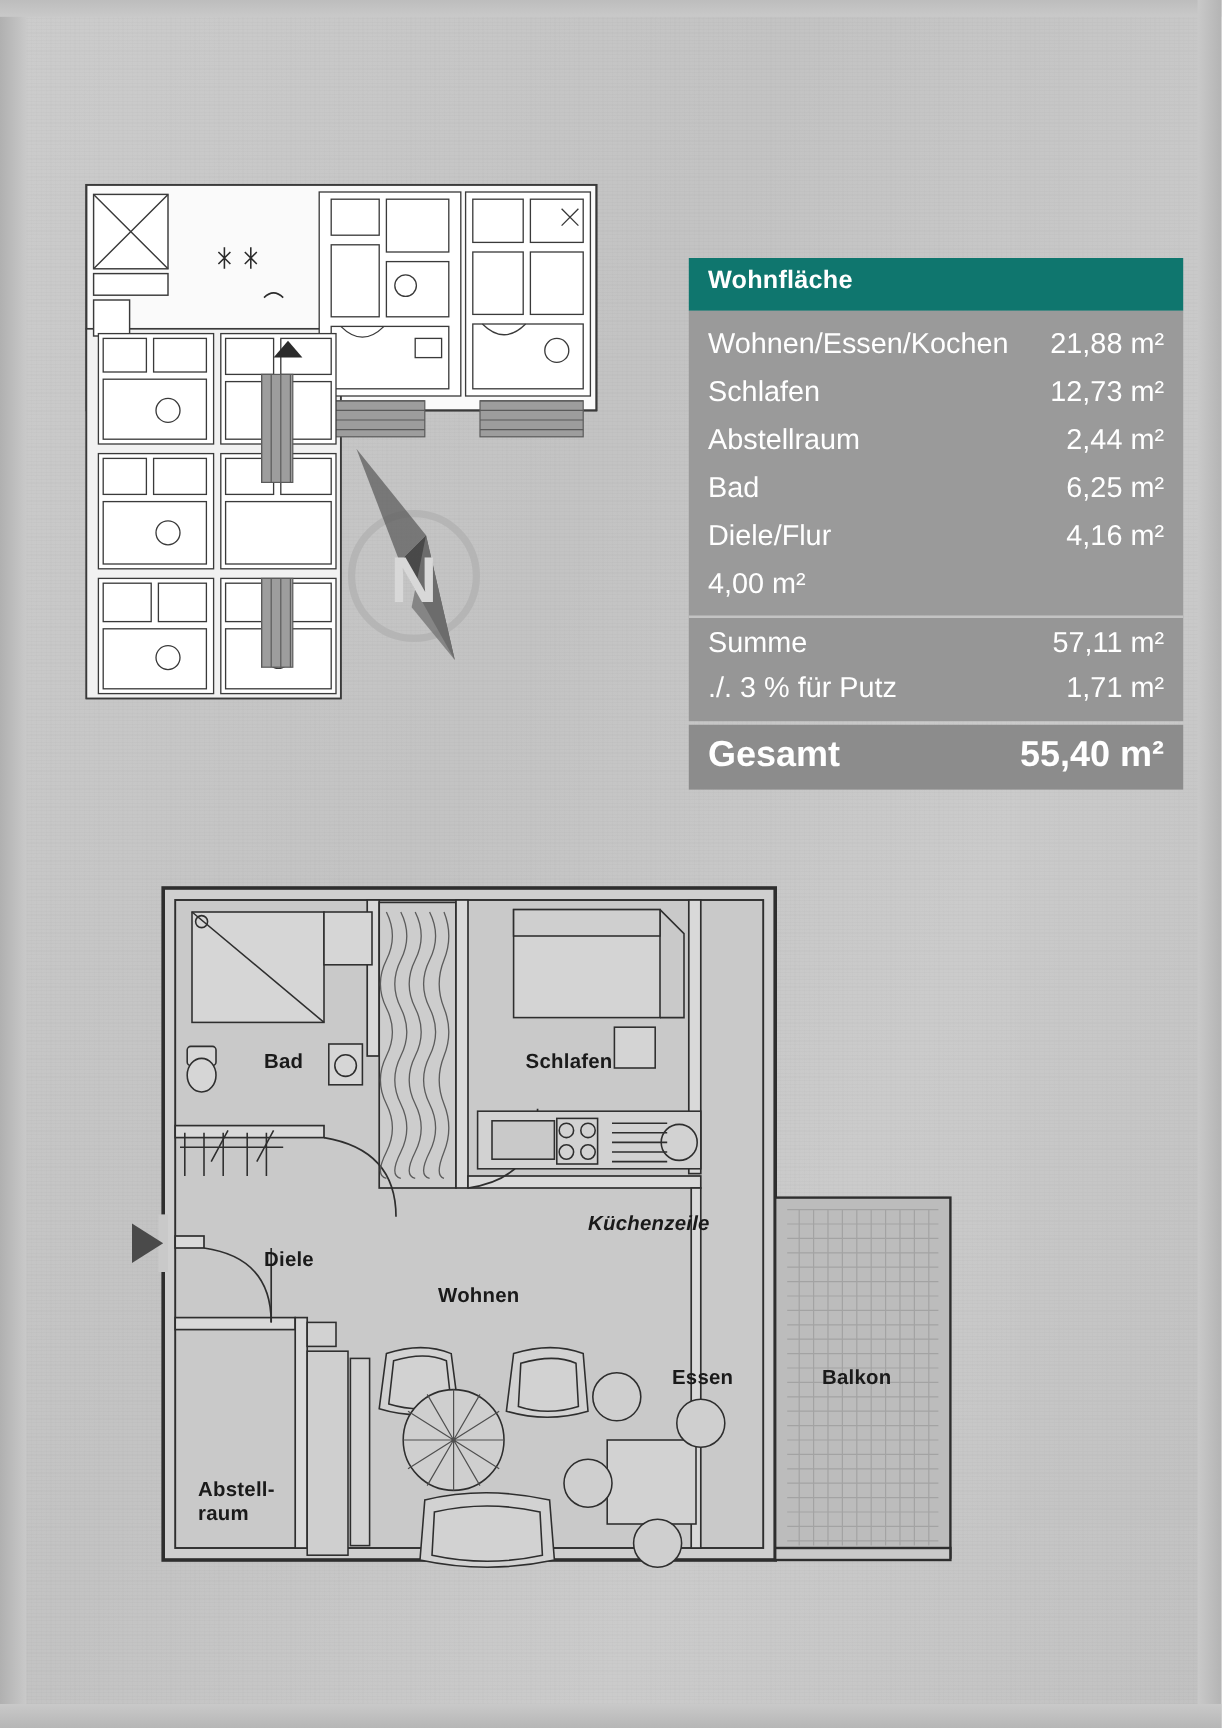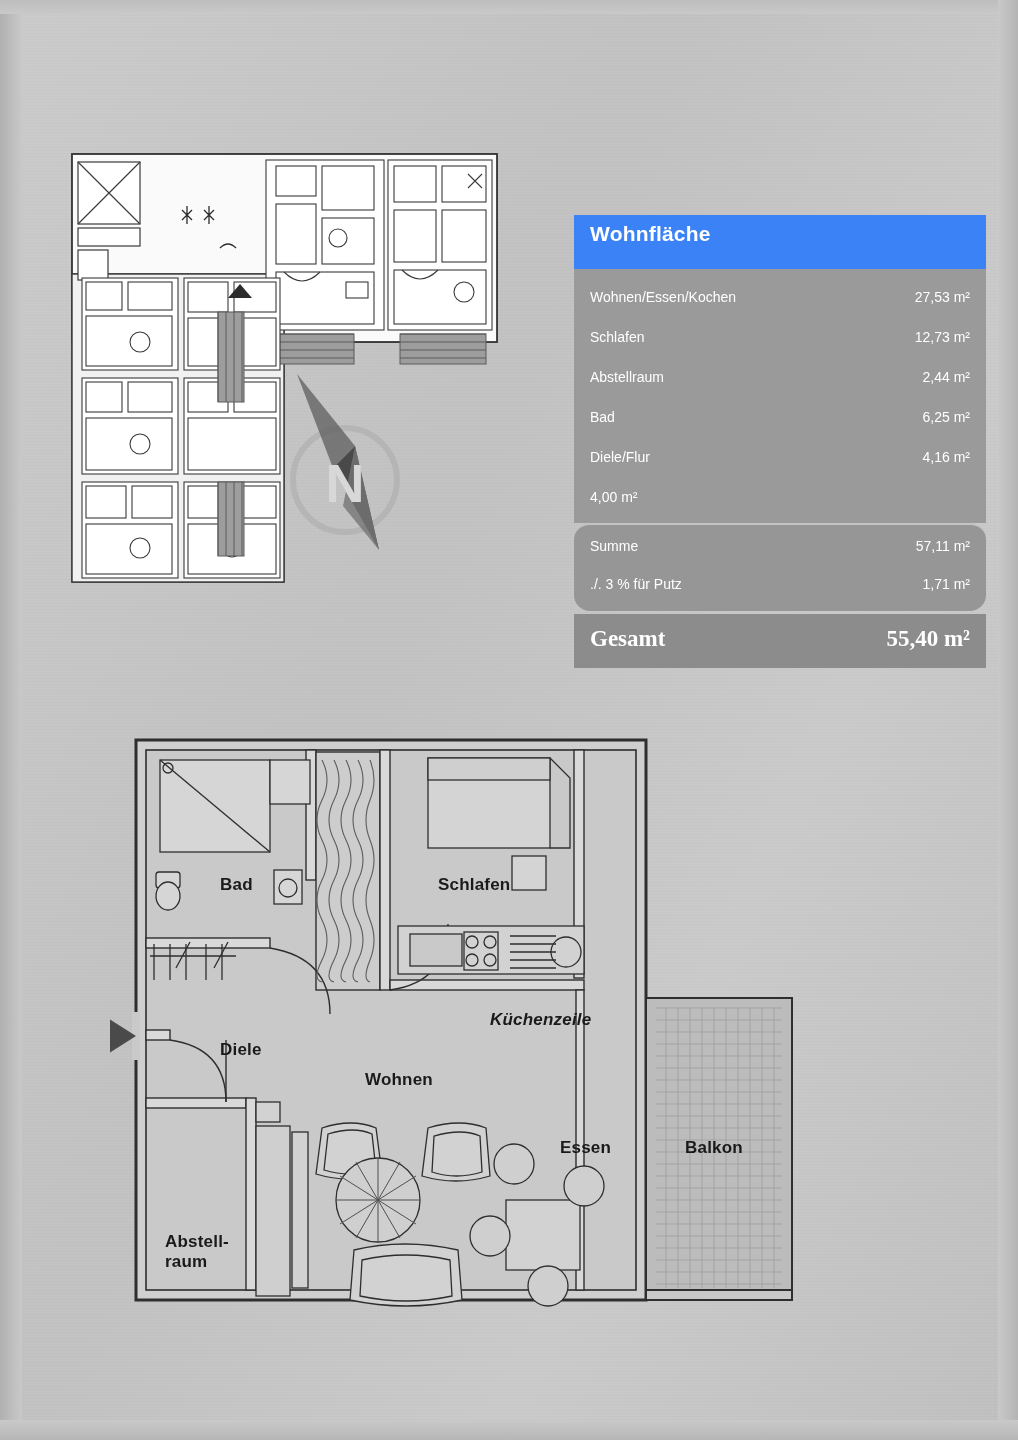--- a/index.html
+++ b/index.html
@@ -78,60 +78,58 @@
 
   
   #area-table {
     position: absolute;
     left: 574px;
     top: 215px;
     width: 412px;
     color: #ffffff;
   }
   #area-table .tbl-header {
-    background: #3b82f6;
-    height: 54px;
+    background: #0f766e;
+    height: 44px;
     line-height: 38px;
     padding: 0 16px;
     font-size: 21px;
     font-weight: bold;
     letter-spacing: .2px;
     color: #ffffff;
   }
   #area-table .tbl-body {
     background: #9a9a9a;
     padding: 8px 16px 6px 16px;
   }
   #area-table .row {
     display: flex;
     justify-content: space-between;
     align-items: baseline;
-    font-size: 14px;
+    font-size: 24px;
     line-height: 40px;
     color: #ffffff;
   }
   #area-table .row .label { white-space: nowrap; }
   #area-table .row .value { font-variant-numeric: tabular-nums; white-space: nowrap; }
   #area-table .tbl-sum {
     background: #969696;
     padding: 2px 16px 8px 16px;
     border-top: 2px solid #c3c3c3;
-    border-radius: 16px;
   }
   #area-table .tbl-sum .row { line-height: 38px; }
   #area-table .tbl-total {
     background: #8c8c8c;
     padding: 4px 16px 8px 16px;
     margin-top: 3px;
   }
   #area-table .tbl-total .row {
-    font-size: 23px;
+    font-size: 30px;
     font-weight: bold;
     line-height: 42px;
-    font-family: Liberation Serif, serif;
   }
 
   
   #floor-plan {
     position: absolute;
     left: 110px;
     top: 730px;
     width: 720px;
     height: 600px;
   }
@@ -274,21 +272,21 @@
       <text x="62" y="142" font-family="'Liberation Sans', sans-serif" font-size="54" font-weight="bold" text-anchor="middle" fill="#d8d8d8">N</text>
     </svg>
   </div>
 
   <div id="area-table">
     <div class="tbl-header">Wohnfläche</div>
 
     <div class="tbl-body">
       <div class="row">
         <span class="label">Wohnen/Essen/Kochen</span>
-        <span class="value">27,53 m²</span>
+        <span class="value">21,88 m²</span>
       </div>
       <div class="row">
         <span class="label">Schlafen</span>
         <span class="value">12,73 m²</span>
       </div>
       <div class="row">
         <span class="label">Abstellraum</span>
         <span class="value">2,44 m²</span>
       </div>
       <div class="row">

